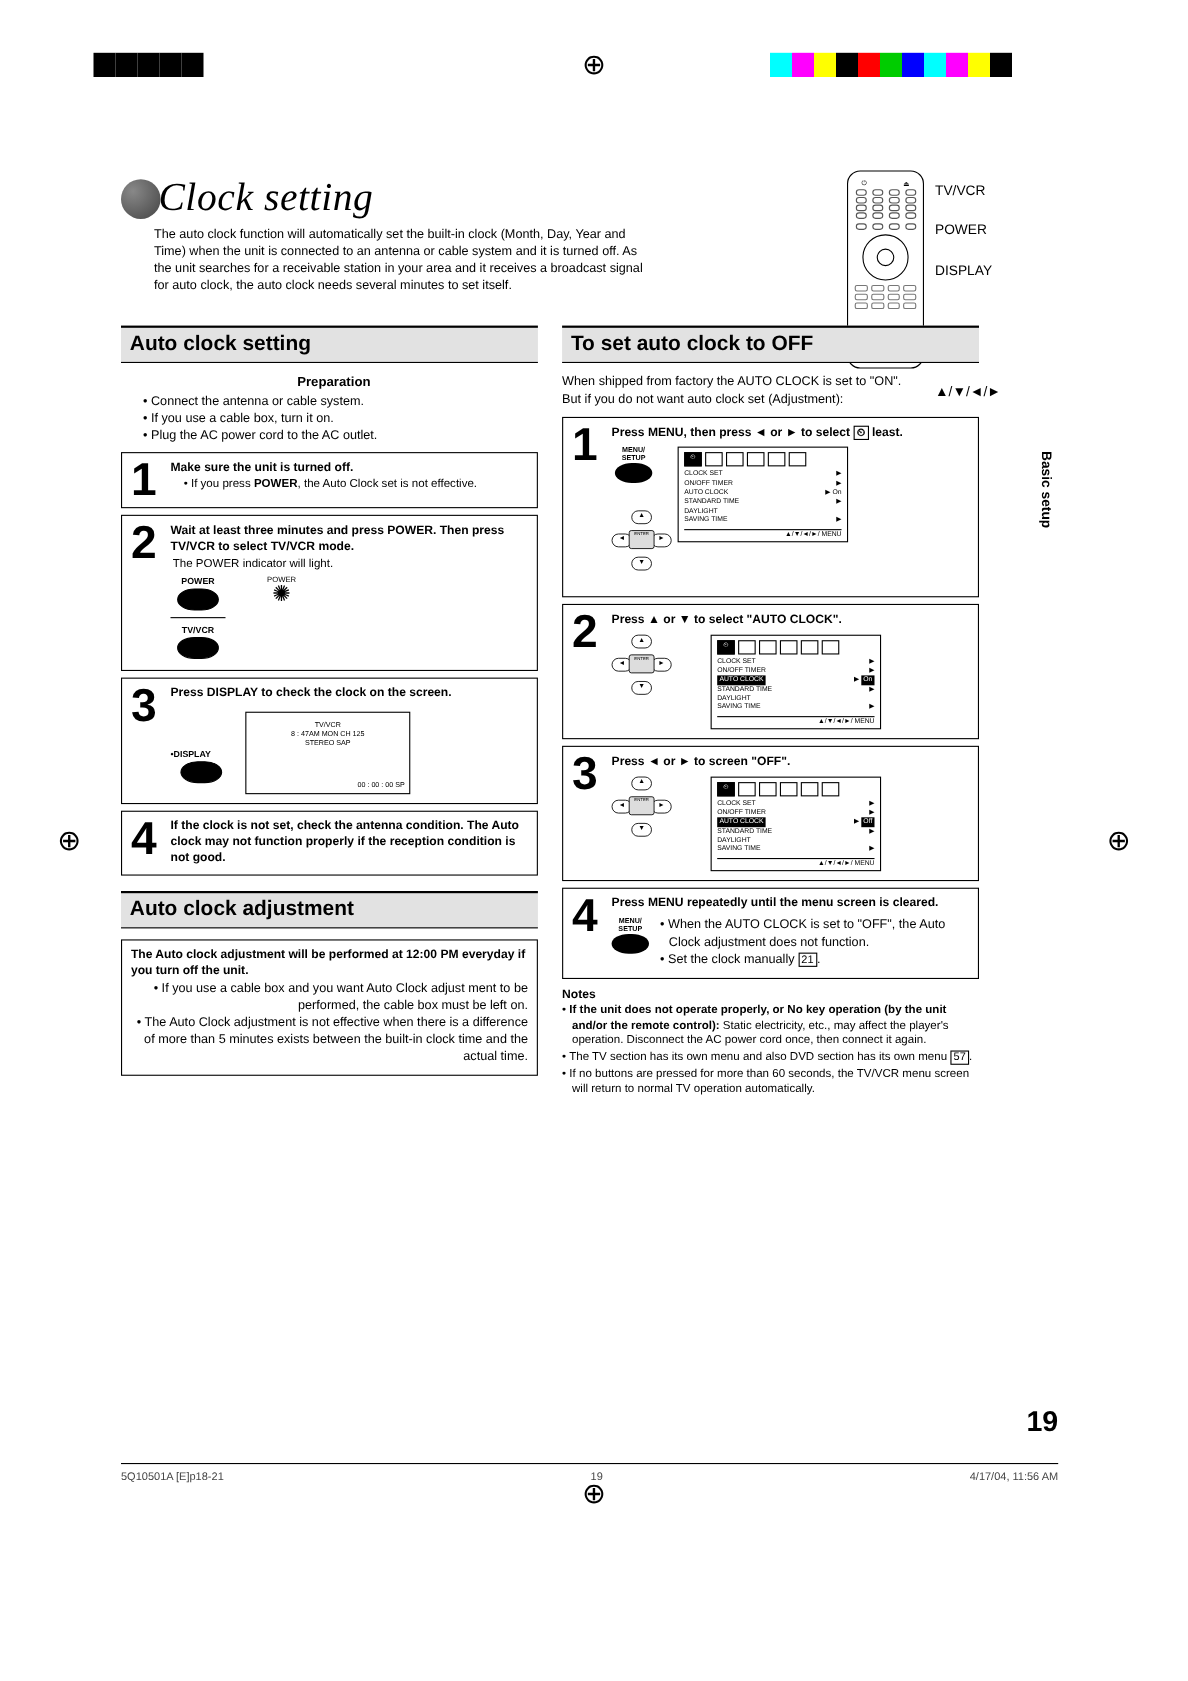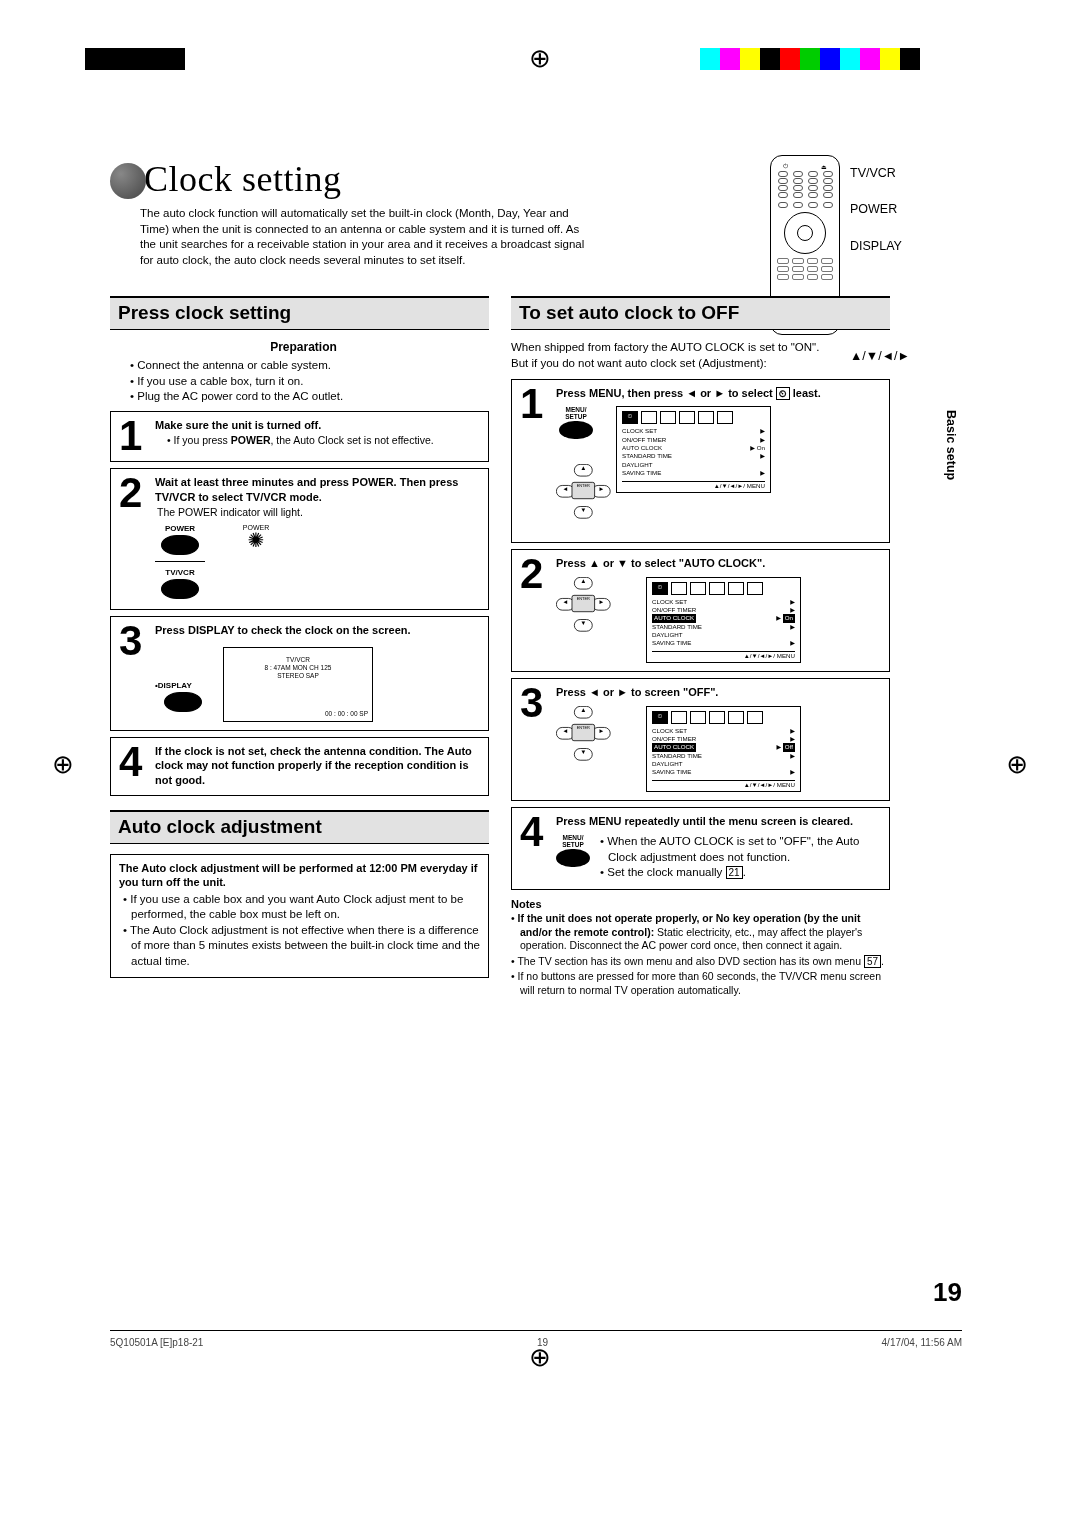--- a/index.html
+++ b/index.html
@@ -38,20 +38,21 @@
   .title-circle {
     width: 36px; height: 36px;
     background: radial-gradient(circle at 30% 30%, #888 0%, #666 50%, #444 100%);
     border-radius: 50%;
     display:inline-block;
     margin-right: -8px;
     transform: translateY(8px);
   }
   .main-title {
     font-family: 'Times New Roman', Times, serif;
+    font-style: italic;
     font-size: 36px;
     letter-spacing: 0.5px;
   }
   .intro {
     font-size: 11.5px;
     line-height: 1.35;
     margin-left: 30px;
     margin-top: 6px;
     width: 450px;
   }
@@ -300,21 +301,21 @@
 <div class="content">
   <div class="title-row">
     <span class="title-circle"></span>
     <span class="main-title">Clock setting</span>
   </div>
   <div class="intro">The auto clock function will automatically set the built-in clock (Month, Day, Year and Time) when the unit is connected to an antenna or cable system and it is turned off. As the unit searches for a receivable station in your area and it receives a broadcast signal for auto clock, the auto clock needs several minutes to set itself.</div>
 
   <div class="two-col">
 
     <div class="col">
-      <div class="section-head">Press clock setting</div>
+      <div class="section-head">Auto clock setting</div>
       <div class="prep-title">Preparation</div>
       <ul class="bul">
         <li>Connect the antenna or cable system.</li>
         <li>If you use a cable box, turn it on.</li>
         <li>Plug the AC power cord to the AC outlet.</li>
       </ul>
 
       <div class="step-box">
         <div class="big-num">1</div>
         <div class="step-body">
@@ -367,21 +368,21 @@
         <div class="big-num">4</div>
         <div class="step-body">
           <div class="step-title">If the clock is not set, check the antenna condition. The Auto clock may not function properly if the reception condition is not good.</div>
         </div>
       </div>
 
       <div class="section-head" style="margin-top:14px;">Auto clock adjustment</div>
 
       <div class="step-box" style="display:block;">
         <div style="font-size:11px;font-weight:bold;line-height:1.3;">The Auto clock adjustment will be performed at 12:00 PM everyday if you turn off the unit.</div>
-        <ul class="bul" style="margin-left:4px;margin-top:2px;">
+        <ul class="bul" style="margin-left:4px;margin-top:2px;text-align:right;">
           <li>If you use a cable box and you want Auto Clock adjust ment to be performed, the cable box must be left on.</li>
           <li>The Auto Clock adjustment is not effective when there is a difference of more than 5 minutes exists between the built-in clock time and the actual time.</li>
         </ul>
       </div>
     </div>
 
     <div class="col">
       <div class="section-head">To set auto clock to OFF</div>
       <div class="sec2-intro">
         <span>When shipped from factory the AUTO CLOCK is set to "ON".</span><br>

